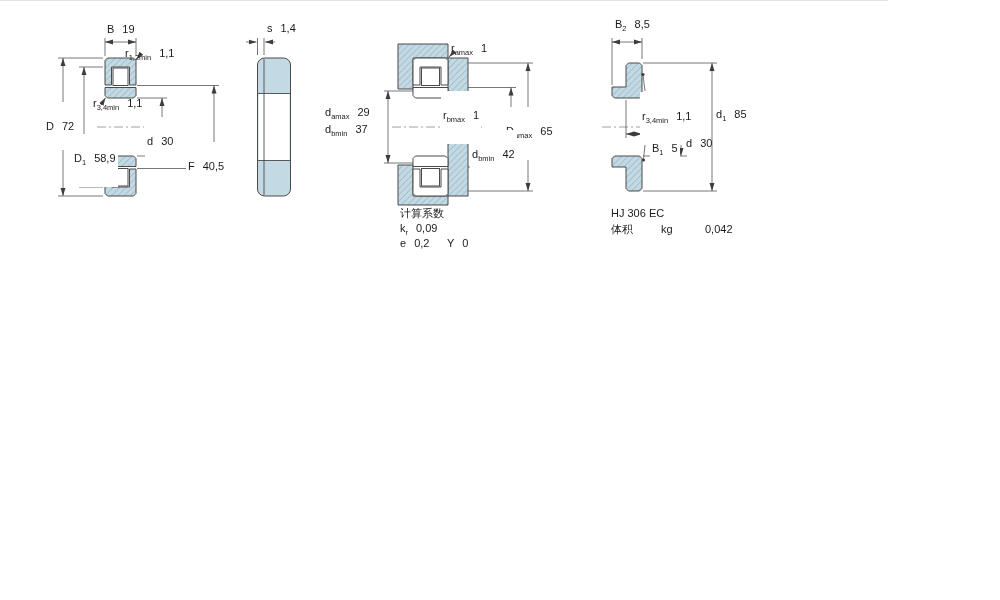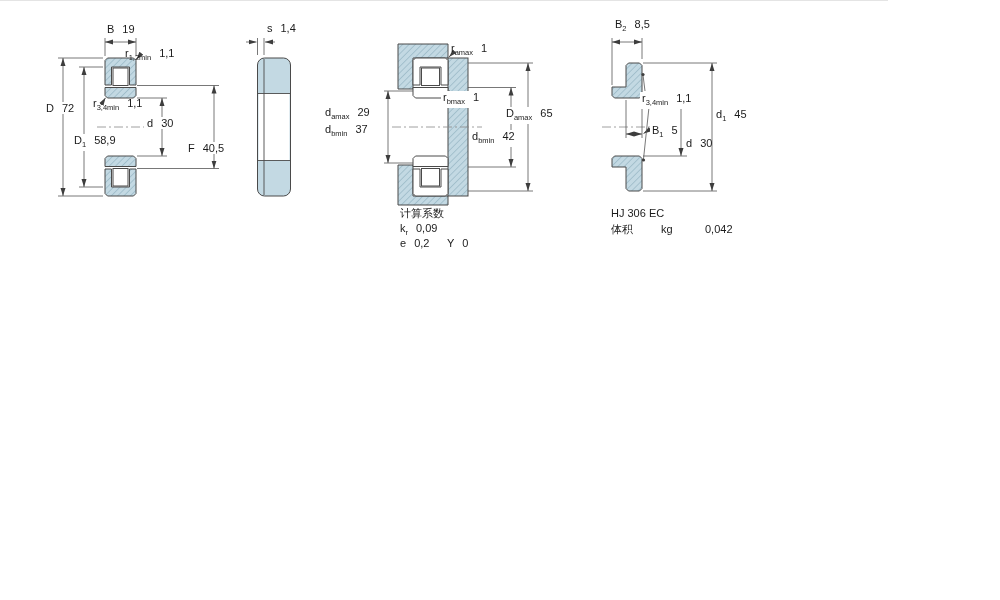--- a/index.html
+++ b/index.html
@@ -3,21 +3,21 @@
 <meta charset="utf-8">
 <style>
   *{margin:0;padding:0;box-sizing:border-box}
   html,body{background:#fff}
   body{font-family:"Liberation Sans",sans-serif}
   .canvas{position:relative;width:888px;height:600px;background:#fff;overflow:hidden;border-top:1px solid #e4e4e4}
   .canvas > svg{position:absolute;left:0;top:0}
   .lbl{position:absolute;font-size:11px;line-height:12px;color:#1b1b1b;white-space:nowrap}
   .lbl sub{font-size:7.5px;vertical-align:-2.5px}
   .lbl .v{margin-left:8px}
-  .bg{background:#fff;padding:0 2px}
+  .bg{background:#fff;padding:18px 2px}
   .bold{font-weight:normal}
   .w50{display:inline-block;width:50px}
   .w44{display:inline-block;width:44px}
 </style>
 </head>
 <body>
 
 <div class="canvas">
 
 <svg width="1000" height="600" viewBox="0 0 1000 600">
@@ -132,20 +132,20 @@
 <div class="lbl bg" style="left:504px;top:106px"><span>D</span><sub>amax</sub><span class="v">65</span></div>
 <div class="lbl bg" style="left:470px;top:129px"><span>d</span><sub>bmin</sub><span class="v">42</span></div>
 
 <div class="lbl bold" style="left:400px;top:206px">计算系数</div>
 <div class="lbl" style="left:400px;top:221px"><span>k</span><sub>r</sub><span class="v">0,09</span></div>
 <div class="lbl" style="left:400px;top:236px"><span>e</span><span class="v">0,2</span></div>
 <div class="lbl" style="left:447px;top:236px"><span>Y</span><span class="v">0</span></div>
 
 <div class="lbl" style="left:615px;top:17px"><span>B</span><sub>2</sub><span class="v">8,5</span></div>
 <div class="lbl bg" style="left:640px;top:91px"><span>r</span><sub>3,4min</sub><span class="v">1,1</span></div>
-<div class="lbl" style="left:716px;top:107px"><span>d</span><sub>1</sub><span class="v">45</span></div>
+<div class="lbl" style="left:716px;top:107px"><span>d</span><sub>1</sub><span class="v">85</span></div>
 <div class="lbl bg" style="left:650px;top:123px"><span>B</span><sub>1</sub><span class="v">5</span></div>
 <div class="lbl" style="left:686px;top:136px"><span>d</span><span class="v">30</span></div>
 
 <div class="lbl" style="left:611px;top:206px">HJ 306 EC</div>
 <div class="lbl" style="left:611px;top:222px"><span class="w50">体积</span><span class="w44">kg</span><span>0,042</span></div>
 
 </div>
 
 </body></html>

